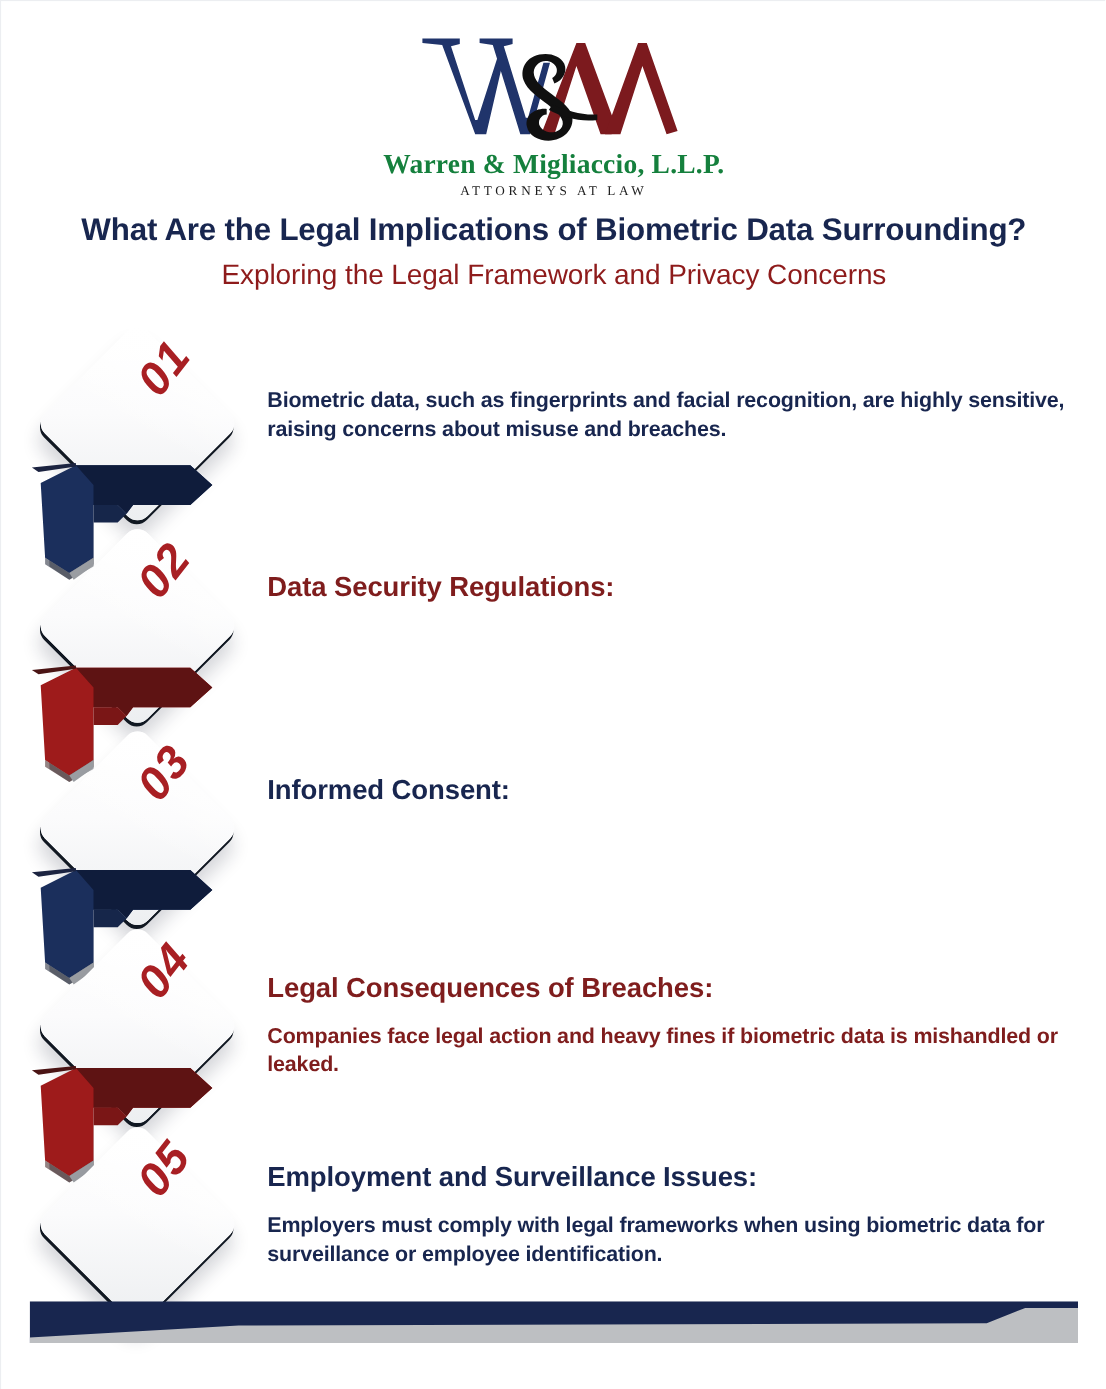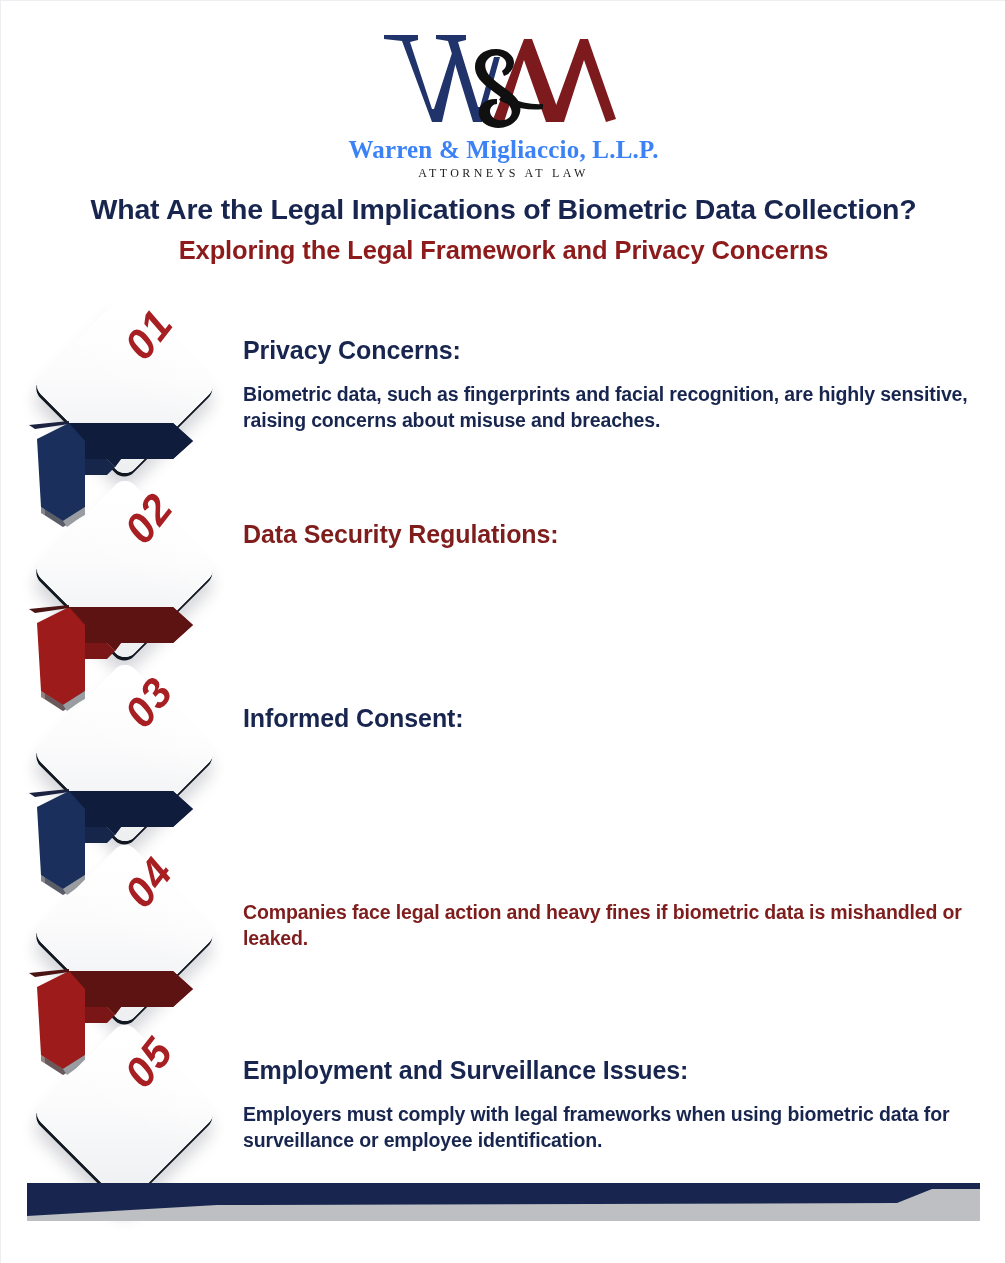--- a/index.html
+++ b/index.html
@@ -33,21 +33,21 @@
     position: relative;
     width: 260px;
     height: 108px;
     margin: 0 auto;
   }
   .logo-mark svg { display: block; }
   .logo-firm {
     font-family: "Liberation Serif", serif;
     font-weight: bold;
     font-size: 25px;
-    color: #3b82f6;
+    color: #15803d;
     letter-spacing: 0.2px;
     line-height: 1.05;
     margin-top: 2px;
   }
   .logo-sub {
     font-family: "Liberation Serif", serif;
     font-size: 12px;
     color: #1d1d1d;
     letter-spacing: 3.4px;
     margin-top: 3px;
@@ -63,21 +63,21 @@
   }
   .title-main {
     font-size: 28.5px;
     font-weight: bold;
     color: #18264f;
     letter-spacing: -0.2px;
     line-height: 1.18;
   }
   .title-sub {
     font-size: 25.5px;
-    font-weight: bold;
+    font-weight: normal;
     color: #8e1b1b;
     line-height: 1.26;
     margin-top: 7px;
     letter-spacing: -0.1px;
   }
 
   
   .chain {
     position: absolute;
     left: 0;
@@ -192,21 +192,21 @@
 
         <path d="M122 22 c-16 0 -24 12 -20 24 c3 9 14 16 22 22 c9 7 16 14 13 20 c-3 7 -16 7 -20 0 c-3 -5 1 -11 6 -11 l0 -5 c-12 -1 -20 7 -18 16 c2 11 18 16 29 11 c12 -5 16 -18 9 -27 c-6 -8 -18 -14 -25 -21 c-7 -6 -9 -14 -4 -19 c5 -6 16 -4 18 3 c1 4 -1 7 -4 9 l2 5 c8 -3 12 -11 9 -18 c-3 -6 -10 -9 -17 -9 z" fill="#101010"></path>
         <path d="M128 68 c14 6 28 10 41 9 l0 5 c-15 2 -31 -2 -44 -9 z" fill="#101010"></path>
       </svg>
     </div>
     <div class="logo-firm">Warren &amp; Migliaccio, L.L.P.</div>
     <div class="logo-sub">ATTORNEYS AT LAW</div>
   </div>
 
   <div class="titles">
-    <div class="title-main">What Are the Legal Implications of Biometric Data Collection?</div>
+    <div class="title-main">What Are the Legal Implications of Biometric Data Surrounding?</div>
     <div class="title-sub">
       <div>Exploring the Legal Framework and Privacy Concerns</div>
     </div>
   </div>
 
   <div class="chain">
 
     <div class="step" style="top:0px;">
       <div class="badge-wrap">
         <div class="diamond">
@@ -221,21 +221,20 @@
             <path d="M14 24 L46 8 L150 8 L170 26 L150 44 L98 44 L92 52 L84 44 L62 44 L62 92 L40 106 L18 92 Z" fill="#1b2f5c"></path>
             <path d="M46 8 L150 8 L170 26 L150 44 L98 44 L92 52 L84 44 L62 44 L62 26 Z" fill="#0f1c3b"></path>
             <path d="M62 44 L84 44 L92 52 L84 60 L62 60 Z" fill="#16264a"></path>
             <path d="M18 92 L40 106 L62 92 L62 98 L40 112 L18 98 Z" fill="#0a1022" opacity="0.5"></path>
             <path d="M40 106 L62 92 L62 99 L44 112 Z" fill="#9a9da2"></path>
             <path d="M6 10 L46 6 L46 9 L12 14 Z" fill="#1b2340"></path>
           </svg>
         </div>
       </div>
       <div class="step-text c-navy" style="top:38px;">
-        <div class="step-head">Privacy Concerns:</div>
         <div class="step-body">Biometric data, such as fingerprints and facial recognition, are highly sensitive, raising concerns about misuse and breaches.</div>
       </div>
     </div>
 
     <div class="step" style="top:184px;">
       <div class="badge-wrap">
         <div class="diamond">
             <div class="diamond-sheen"></div>
           </div>
         <div class="num">
@@ -297,20 +296,21 @@
             <path d="M14 24 L46 8 L150 8 L170 26 L150 44 L98 44 L92 52 L84 44 L62 44 L62 92 L40 106 L18 92 Z" fill="#9e1b1b"></path>
             <path d="M46 8 L150 8 L170 26 L150 44 L98 44 L92 52 L84 44 L62 44 L62 26 Z" fill="#5e1313"></path>
             <path d="M62 44 L84 44 L92 52 L84 60 L62 60 Z" fill="#7a1616"></path>
             <path d="M18 92 L40 106 L62 92 L62 98 L40 112 L18 98 Z" fill="#2a0808" opacity="0.5"></path>
             <path d="M40 106 L62 92 L62 99 L44 112 Z" fill="#9a9da2"></path>
             <path d="M6 10 L46 6 L46 9 L12 14 Z" fill="#4a1414"></path>
           </svg>
         </div>
       </div>
       <div class="step-text c-red" style="top:38px;">
+        <div class="step-head">Legal Consequences of Breaches:</div>
         <div class="step-body">Companies face legal action and heavy fines if biometric data is mishandled or leaked.</div>
       </div>
     </div>
 
     <div class="step" style="top:728px;">
       <div class="badge-wrap">
         <div class="diamond">
             <div class="diamond-sheen"></div>
           </div>
         <div class="num">

